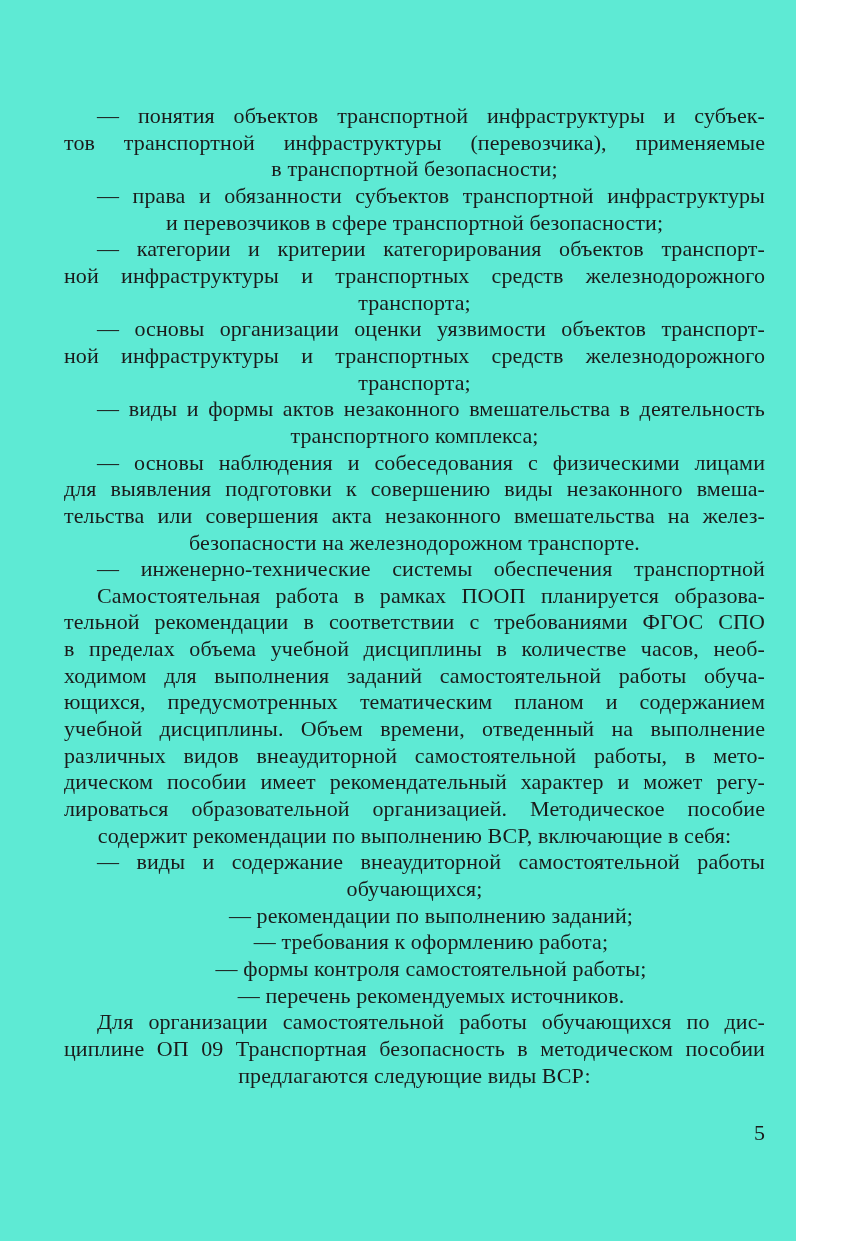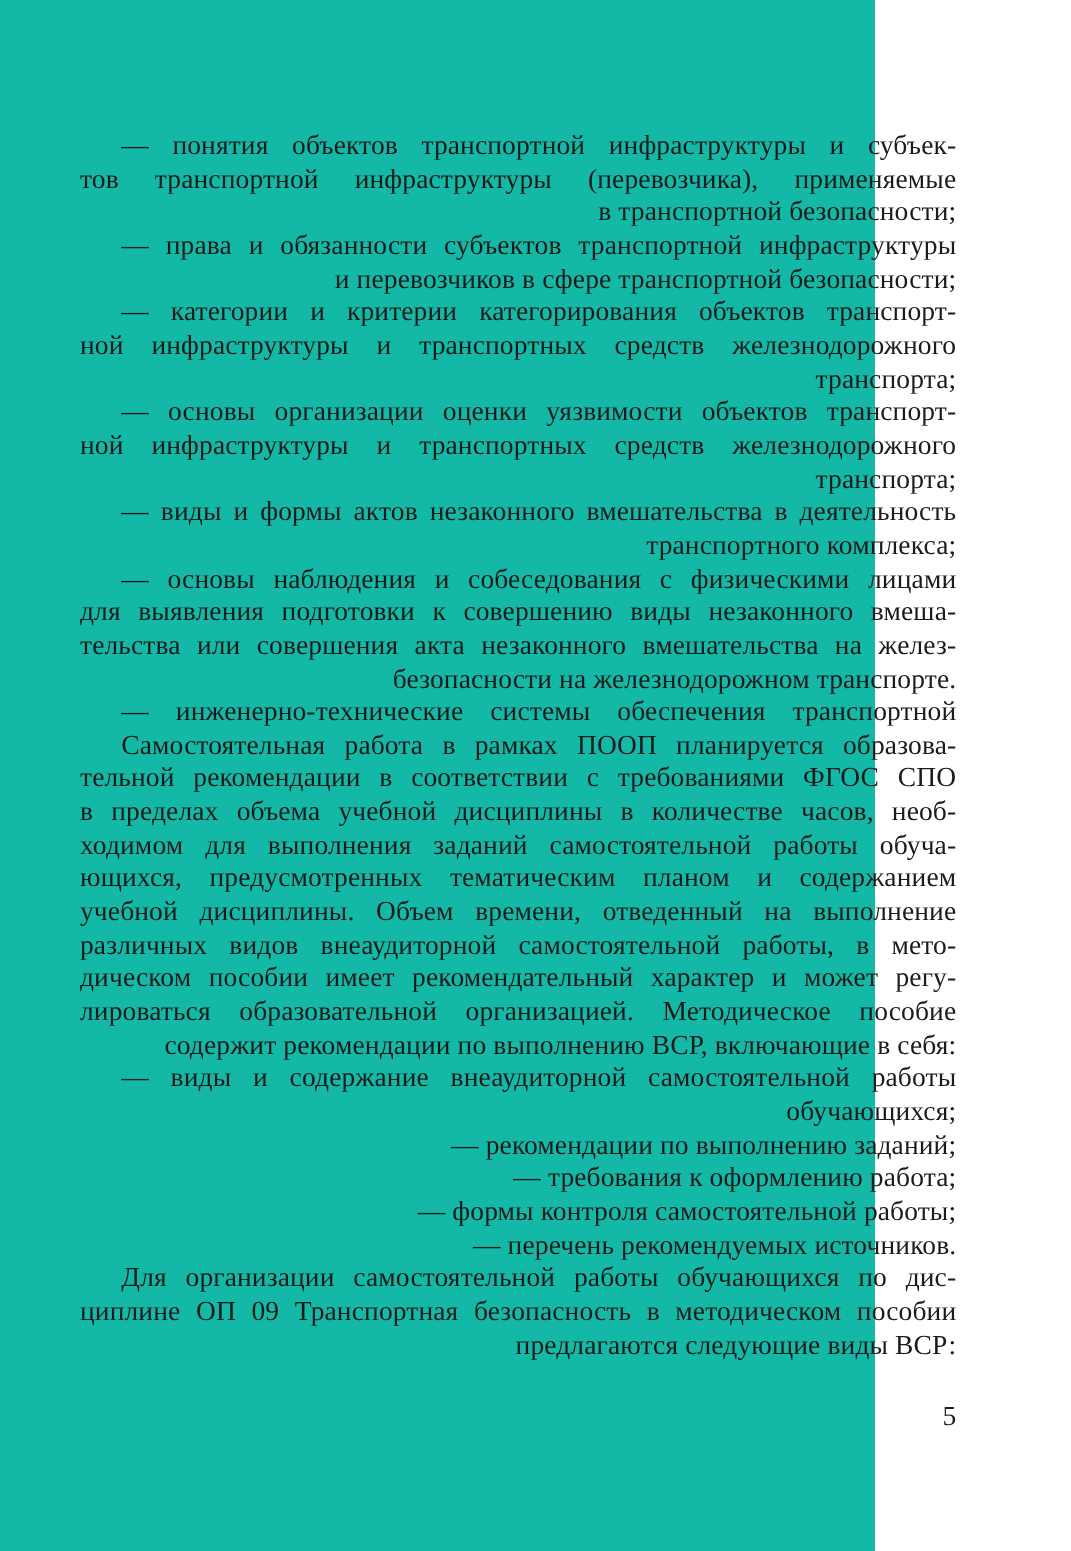--- a/index.html
+++ b/index.html
@@ -10,35 +10,35 @@
     width: 857px;
     height: 1241px;
     background: #ffffff;
     position: relative;
     font-family: "Liberation Serif", "DejaVu Serif", serif;
     overflow: hidden;
   }
   .page {
     position: absolute;
     left: 0; top: 0;
-    width: 700px;
+    width: 796px;
     height: 1241px;
-    background: #14b8a6;
+    background: #5eead4;
   }
   .text-block {
     position: absolute;
     left: 64px;
     top: 103px;
     width: 701px;
     color: #1b1b1b;
     font-size: 22px;
     line-height: 26.65px;
   }
   .line {
-    text-align: right;
+    text-align: center;
     white-space: normal;
     letter-spacing: 0.1px;
   }
   .line.justify {
     text-align: justify;
     text-align-last: justify;
   }
   .line.indent {
     text-indent: 33px;
   }

